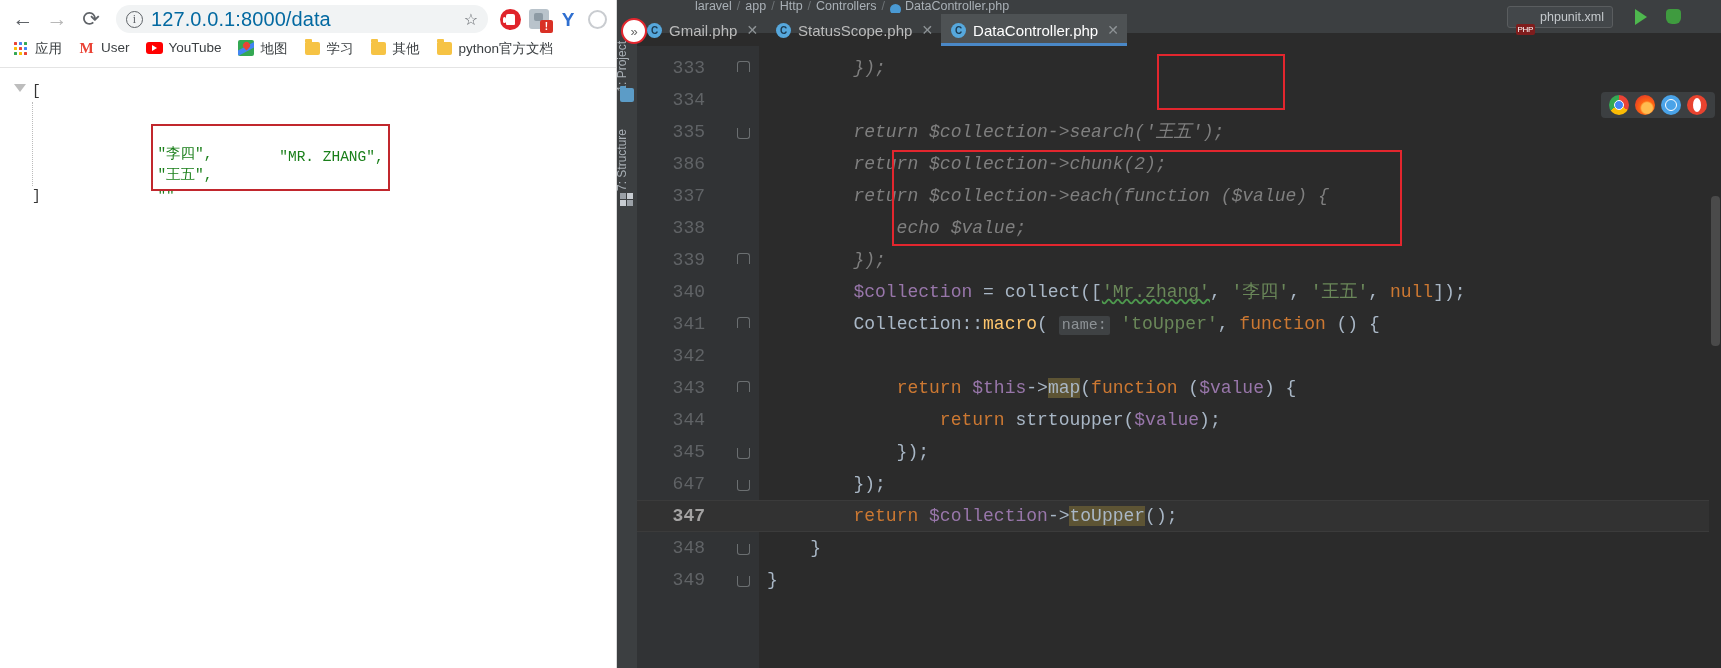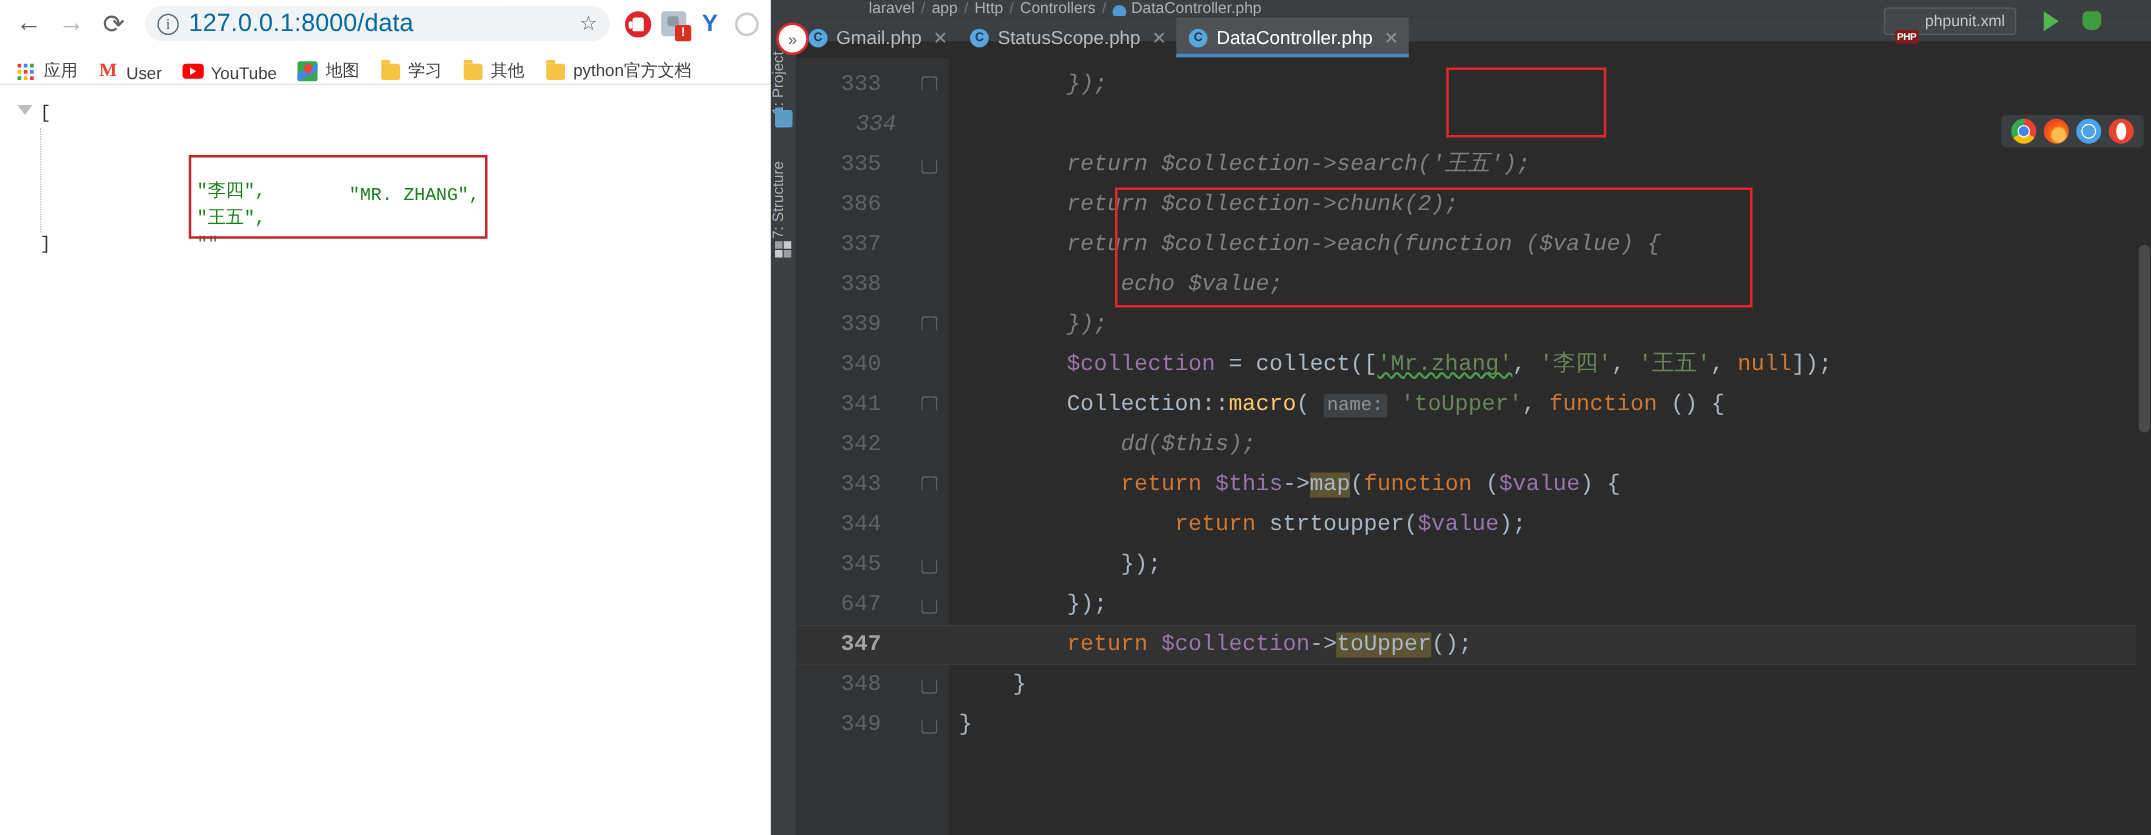--- a/index.html
+++ b/index.html
@@ -37,21 +37,21 @@
   .ic-ext::after { content: ""; position: absolute; left: 5px; top: 4px; width: 9px; height: 8px;
                    background: #8d9aa4; border-radius: 2px; }
   .ic-badge { position: absolute; right: -1px; bottom: -1px; width: 13px; height: 13px;
               background: #d93025; color: #fff; border-radius: 2px; font-size: 10px;
               font-weight: bold; line-height: 13px; text-align: center; }
   .ic-yandex { color: #2f6fd0; font-size: 19px; font-weight: bold; line-height: 1; }
   .ic-gray-circle { width: 19px; height: 19px; border: 2.5px solid #c9ccd0; border-radius: 50%; }
 
   .b-bookmarks { height: 30px; display: flex; align-items: center; padding: 0 4px;
                  border-bottom: 1px solid #e4e4e4; background: #fff; overflow: hidden; }
-  .bm { display: flex; align-items: flex-end; padding: 0 8px; height: 26px; flex: none;
+  .bm { display: flex; align-items: flex-start; padding: 0 8px; height: 26px; flex: none;
         font-size: 13.5px; color: #3c4043; white-space: nowrap; cursor: pointer; }
   .bm .bmi { margin-right: 6px; display: flex; align-items: center; justify-content: center;
              width: 17px; height: 17px; flex: none; }
   .grid-icon { display: grid; grid-template-columns: repeat(3, 3px); grid-template-rows: repeat(3, 3px);
                gap: 2px; }
   .grid-icon i { display: block; width: 3px; height: 3px; border-radius: .5px; }
   .gm-icon { color: #ea4335; font-weight: bold; font-size: 15px; font-family: "Liberation Serif", serif; }
   .yt-icon { width: 17px; height: 12px; background: #ff0000; border-radius: 3px;
              display: flex; align-items: center; justify-content: center; }
   .yt-icon::after { content: ""; border-left: 5px solid #fff; border-top: 3.5px solid transparent;
@@ -89,21 +89,21 @@
                     white-space: nowrap; }
   .ide-breadcrumb .crumb { margin-right: 5px; }
   .ide-breadcrumb .sep { color: #6d7275; margin-right: 5px; }
   .ide-breadcrumb .php-dot { width: 11px; height: 11px; border-radius: 50%; background: #4a9ad4;
                     display: inline-block; margin-right: 4px; position: relative; top: 2px; }
 
   .ide-topbar { position: absolute; left: 0; top: 13px; right: 0; height: 20px; background: #3c3f41; }
   .runcfg { position: absolute; right: 108px; top: -7px; height: 22px; border: 1px solid #5a5d5f;
             border-radius: 3px; background: #43474a; display: flex; align-items: center;
             padding: 0 8px; color: #c5c9cc; font-size: 12.5px; white-space: nowrap; }
-  .php-badge { background: #7f1d1d; color: #fff; font-size: 8px; font-weight: bold; border-radius: 2px;
+  .php-badge { background: #7f1d1d; color: #fff; font-size: 8px; font-weight: normal; border-radius: 2px;
                padding: 1px 2px; margin-right: 5px; letter-spacing: -.3px; margin-top: 24px; }
   .run-play { position: absolute; right: 74px; top: -4px; width: 0; height: 0;
               border-left: 12px solid #4eb84e; border-top: 8px solid transparent;
               border-bottom: 8px solid transparent; }
   .run-bug { position: absolute; right: 40px; top: -4px; width: 15px; height: 15px;
              background: #3f9b3f; border-radius: 4px 4px 6px 6px; }
 
   .tabbar { position: absolute; left: 20px; top: 14px; height: 32px; display: flex;
             align-items: stretch; }
   .tab { display: flex; align-items: center; padding: 0 8px 0 10px; color: #bbbbbb;
@@ -350,29 +350,29 @@
           <i></i>
           <i></i>
           <i></i>
       </div>
     </div>
 
     <div class="editor">
       <div class="gutter"></div>
       <div id="lines">
           <div class="line" style="position: absolute; left: 0px; right: 0px; top: 6px;"><div class="lnum">333</div><div class="fold"><div class="fold-top"></div></div><div class="code" style="position: absolute; left: 122px; right: 0px;"><span class="c-comment">        });</span></div></div>
-          <div class="line" style="position: absolute; left: 12px; right: 0px; top: 38px; font-style: italic;"><div class="lnum">334</div><div class="code" style="position: absolute; left: 122px; right: 0px;"></div></div>
+          <div class="line" style="position: absolute; left: 0px; right: 0px; top: 38px;"><div class="lnum">334</div><div class="code" style="position: absolute; left: 122px; right: 0px;"></div></div>
           <div class="line" style="position: absolute; left: 0px; right: 0px; top: 70px;"><div class="lnum">335</div><div class="fold"><div class="fold-bot"></div></div><div class="code" style="position: absolute; left: 122px; right: 0px;"><span class="c-comment">        return $collection-&gt;search('王五');</span></div></div>
           <div class="line" style="position: absolute; left: 0px; right: 0px; top: 102px;"><div class="lnum">386</div><div class="code" style="position: absolute; left: 122px; right: 0px;"><span class="c-comment">        return $collection-&gt;chunk(2);</span></div></div>
           <div class="line" style="position: absolute; left: 0px; right: 0px; top: 134px;"><div class="lnum">337</div><div class="code" style="position: absolute; left: 122px; right: 0px;"><span class="c-comment">        return $collection-&gt;each(function ($value) {</span></div></div>
           <div class="line" style="position: absolute; left: 0px; right: 0px; top: 166px;"><div class="lnum">338</div><div class="code" style="position: absolute; left: 122px; right: 0px;"><span class="c-comment">            echo $value;</span></div></div>
           <div class="line" style="position: absolute; left: 0px; right: 0px; top: 198px;"><div class="lnum">339</div><div class="fold"><div class="fold-top"></div></div><div class="code" style="position: absolute; left: 122px; right: 0px;"><span class="c-comment">        });</span></div></div>
           <div class="line" style="position: absolute; left: 0px; right: 0px; top: 230px;"><div class="lnum">340</div><div class="code" style="position: absolute; left: 122px; right: 0px;"><span class="c-plain">        </span><span class="c-var">$collection</span><span class="c-plain"> = </span><span class="c-ident">collect</span><span class="c-plain">([</span><span class="c-str squiggle">'Mr.zhang'</span><span class="c-plain">, </span><span class="c-str">'李四'</span><span class="c-plain">, </span><span class="c-str">'王五'</span><span class="c-plain">, </span><span class="c-kw">null</span><span class="c-plain">]);</span></div></div>
           <div class="line" style="position: absolute; left: 0px; right: 0px; top: 262px;"><div class="lnum">341</div><div class="fold"><div class="fold-top"></div></div><div class="code" style="position: absolute; left: 122px; right: 0px;"><span class="c-plain">        </span><span class="c-ident">Collection</span><span class="c-plain">::</span><span class="c-fn">macro</span><span class="c-plain">( </span><span class="c-hint">name:</span><span class="c-plain"> </span><span class="c-str">'toUpper'</span><span class="c-plain">, </span><span class="c-kw">function</span><span class="c-plain"> () {</span></div></div>
-          <div class="line" style="position: absolute; left: 0px; right: 0px; top: 294px;"><div class="lnum">342</div><div class="code" style="position: absolute; left: 122px; right: 0px;"><span class="c-comment">            dd($this);</span></div></div>
+          <div class="line" style="position: absolute; left: 0px; right: 0px; top: 294px;"><div class="lnum">342</div></div>
           <div class="line" style="position: absolute; left: 0px; right: 0px; top: 326px;"><div class="lnum">343</div><div class="fold"><div class="fold-top"></div></div><div class="code" style="position: absolute; left: 122px; right: 0px;"><span class="c-plain">            </span><span class="c-kw">return</span><span class="c-plain"> </span><span class="c-var">$this</span><span class="c-plain">-&gt;</span><span class="c-hl">map</span><span class="c-plain">(</span><span class="c-kw">function</span><span class="c-plain"> (</span><span class="c-var">$value</span><span class="c-plain">) {</span></div></div>
           <div class="line" style="position: absolute; left: 0px; right: 0px; top: 358px;"><div class="lnum">344</div><div class="code" style="position: absolute; left: 122px; right: 0px;"><span class="c-plain">                </span><span class="c-kw">return</span><span class="c-plain"> </span><span class="c-ident">strtoupper</span><span class="c-plain">(</span><span class="c-var">$value</span><span class="c-plain">);</span></div></div>
           <div class="line" style="position: absolute; left: 0px; right: 0px; top: 390px;"><div class="lnum">345</div><div class="fold"><div class="fold-bot"></div></div><div class="code" style="position: absolute; left: 122px; right: 0px;"><span class="c-plain">            });</span></div></div>
           <div class="line" style="position: absolute; left: 0px; right: 0px; top: 422px;"><div class="lnum">647</div><div class="fold"><div class="fold-bot"></div></div><div class="code" style="position: absolute; left: 122px; right: 0px;"><span class="c-plain">        });</span></div></div>
           <div class="line current" style="position: absolute; left: 0px; right: 0px; top: 454px;"><div class="code-bg"></div><div class="lnum">347</div><div class="code" style="position: absolute; left: 122px; right: 0px;"><span class="c-plain">        </span><span class="c-kw">return</span><span class="c-plain"> </span><span class="c-var">$collection</span><span class="c-plain">-&gt;</span><span class="c-hl">toUpper</span><span class="c-plain">();</span></div></div>
           <div class="line" style="position: absolute; left: 0px; right: 0px; top: 486px;"><div class="lnum">348</div><div class="fold"><div class="fold-bot"></div></div><div class="code" style="position: absolute; left: 122px; right: 0px;"><span class="c-plain">    }</span></div></div>
           <div class="line" style="position: absolute; left: 0px; right: 0px; top: 518px;"><div class="lnum">349</div><div class="fold"><div class="fold-bot"></div></div><div class="code" style="position: absolute; left: 122px; right: 0px;"><span class="c-plain">}</span></div></div>
         </div>
 
       <div class="ann" style="left:520px; top:8px; width:128px; height:56px;"></div>

